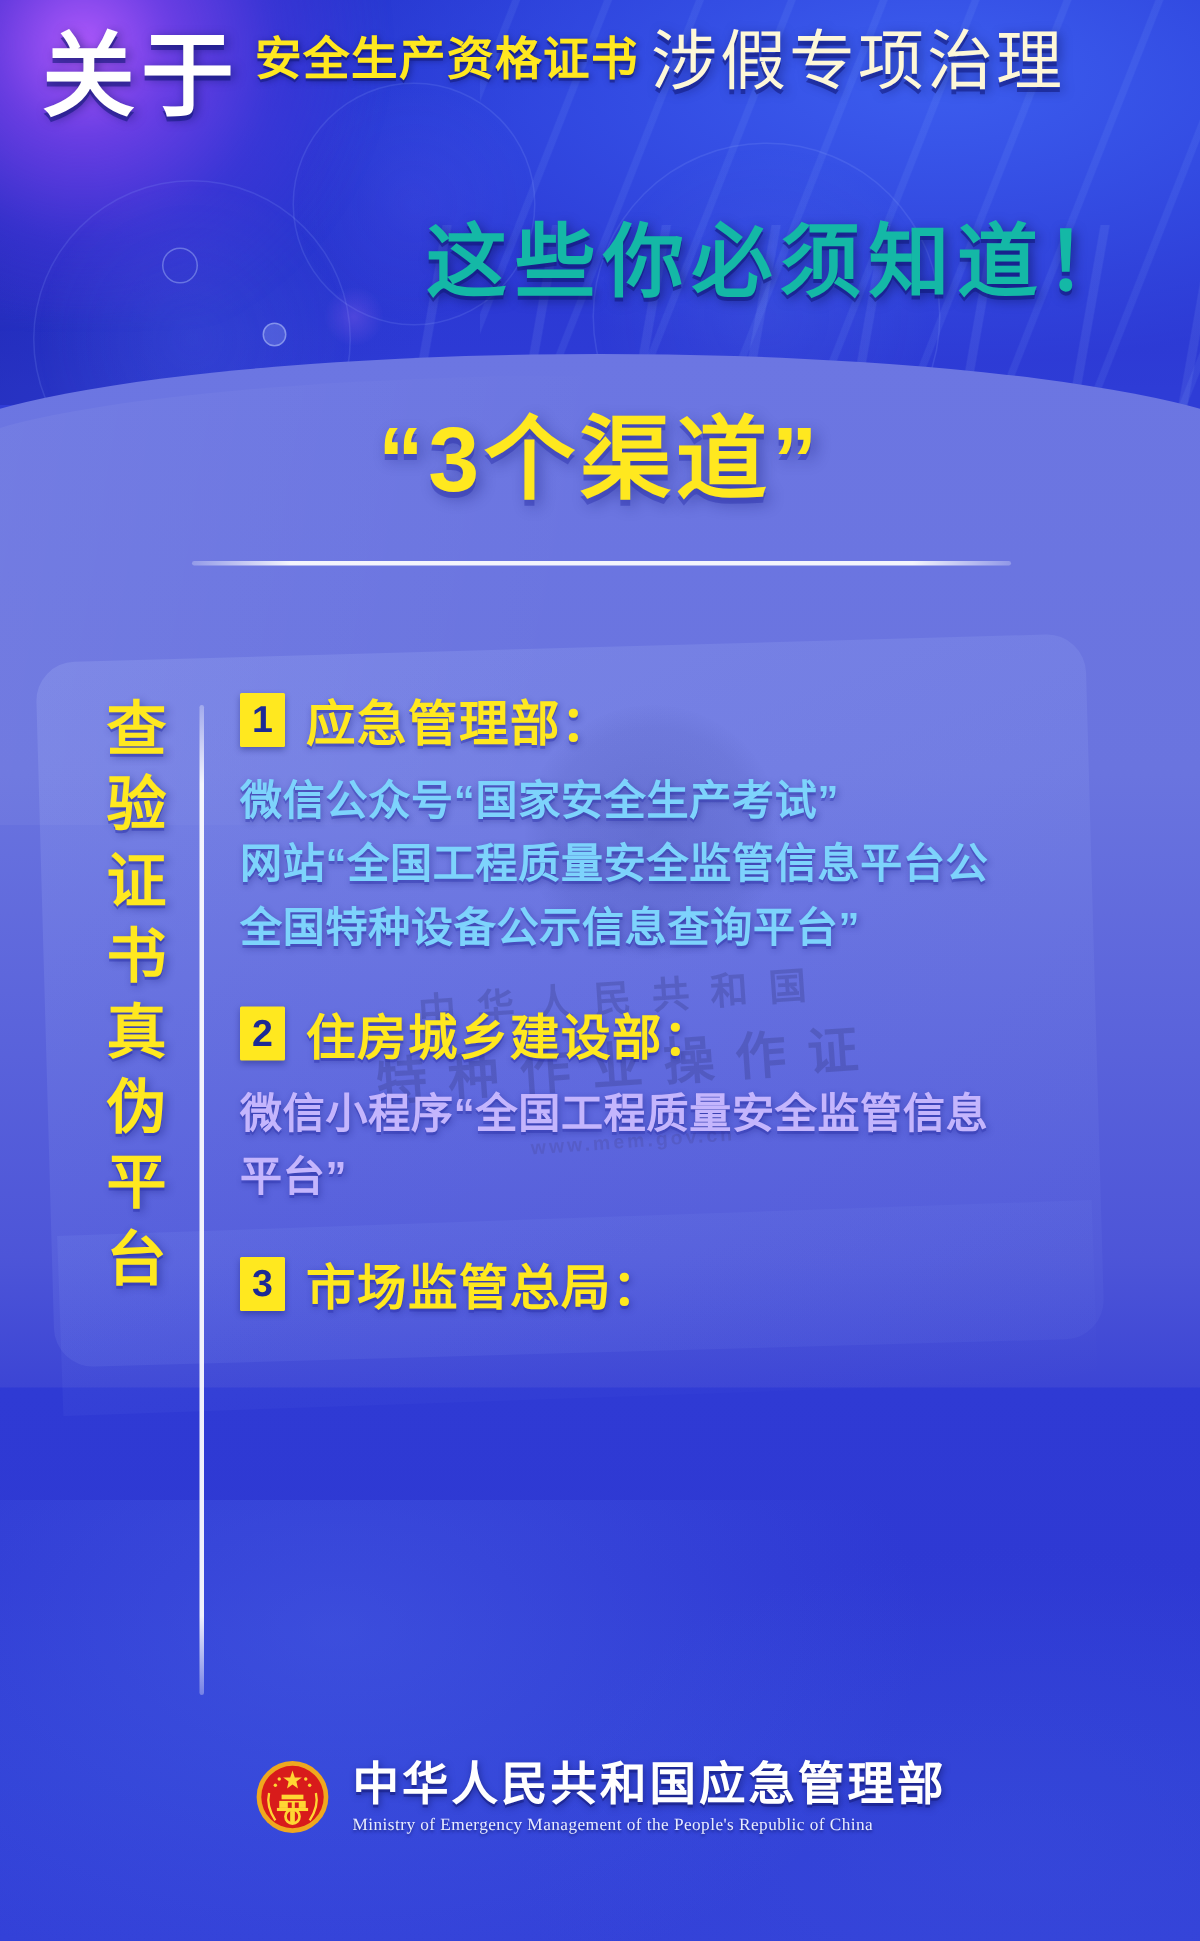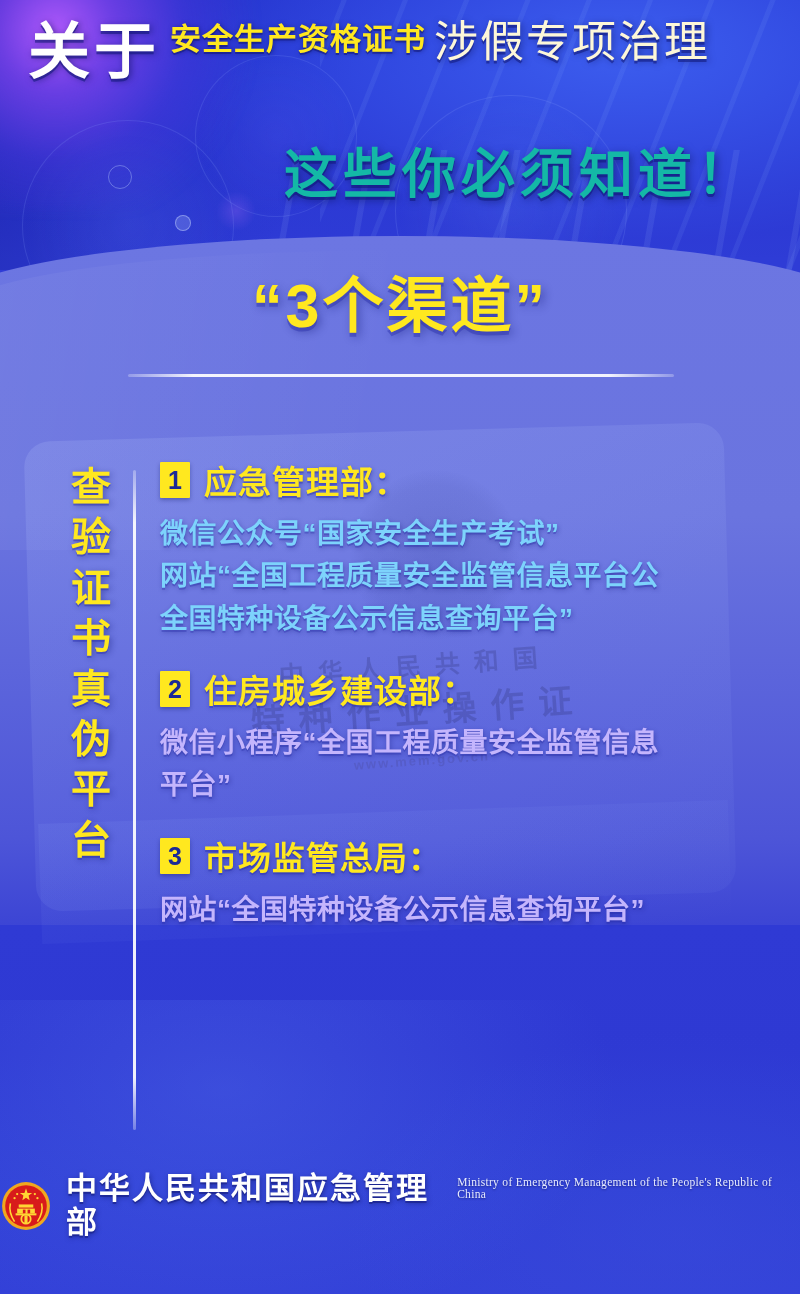--- a/index.html
+++ b/index.html
@@ -209,21 +209,21 @@
     text-shadow:0 2px 0 rgba(40,46,170,.35), 1px 2px 5px rgba(20,26,120,.4);
   }
   .item2 .item-line,.item3 .item-line{color:#c4b5fd;}
 
   
   .footer{
     position:absolute;left:0;top:1172px;width:800px;
     display:flex;justify-content:center;align-items:center;
   }
   .emblem{width:52px;height:52px;flex:none;margin-right:14px;}
-  .foot-text{display:flex;flex-direction:row;}
+  .foot-text{display:flex;flex-direction:column;}
   .foot-cn{
     font-size:31px;font-weight:700;color:#ffffff;letter-spacing:2px;line-height:1.1;
     text-shadow:0 2px 0 rgba(20,26,120,.5), 1px 2px 5px rgba(10,16,90,.5);
   }
   .foot-en{
     font-family:"Liberation Serif","DejaVu Serif",serif;
     font-size:11.5px;color:#e8ecff;letter-spacing:.3px;margin-top:4px;
     text-shadow:0 1px 2px rgba(10,16,90,.6);
   }
 </style>
@@ -304,21 +304,20 @@
       </div>
       <div class="item-line">微信小程序“全国工程质量安全监管信息</div>
       <div class="item-line">平台”</div>
     </div>
 
     <div class="item item3">
       <div class="item-head">
         <div class="badge">3</div>
         <div class="item-title">市场监管总局：</div>
       </div>
-      <div class="item-line">网站“全国特种设备公示信息查询平台”</div>
     </div>
 
   </div>
 
   <div class="footer">
     <svg class="emblem" viewBox="0 0 100 100">
       <circle cx="50" cy="50" r="46" fill="#f0a81e"></circle>
       <circle cx="50" cy="50" r="40" fill="#d81b1b"></circle>
 
       <polygon points="50,16 53,25 62,25 55,30 57,39 50,34 43,39 45,30 38,25 47,25" fill="#ffd633"></polygon>

